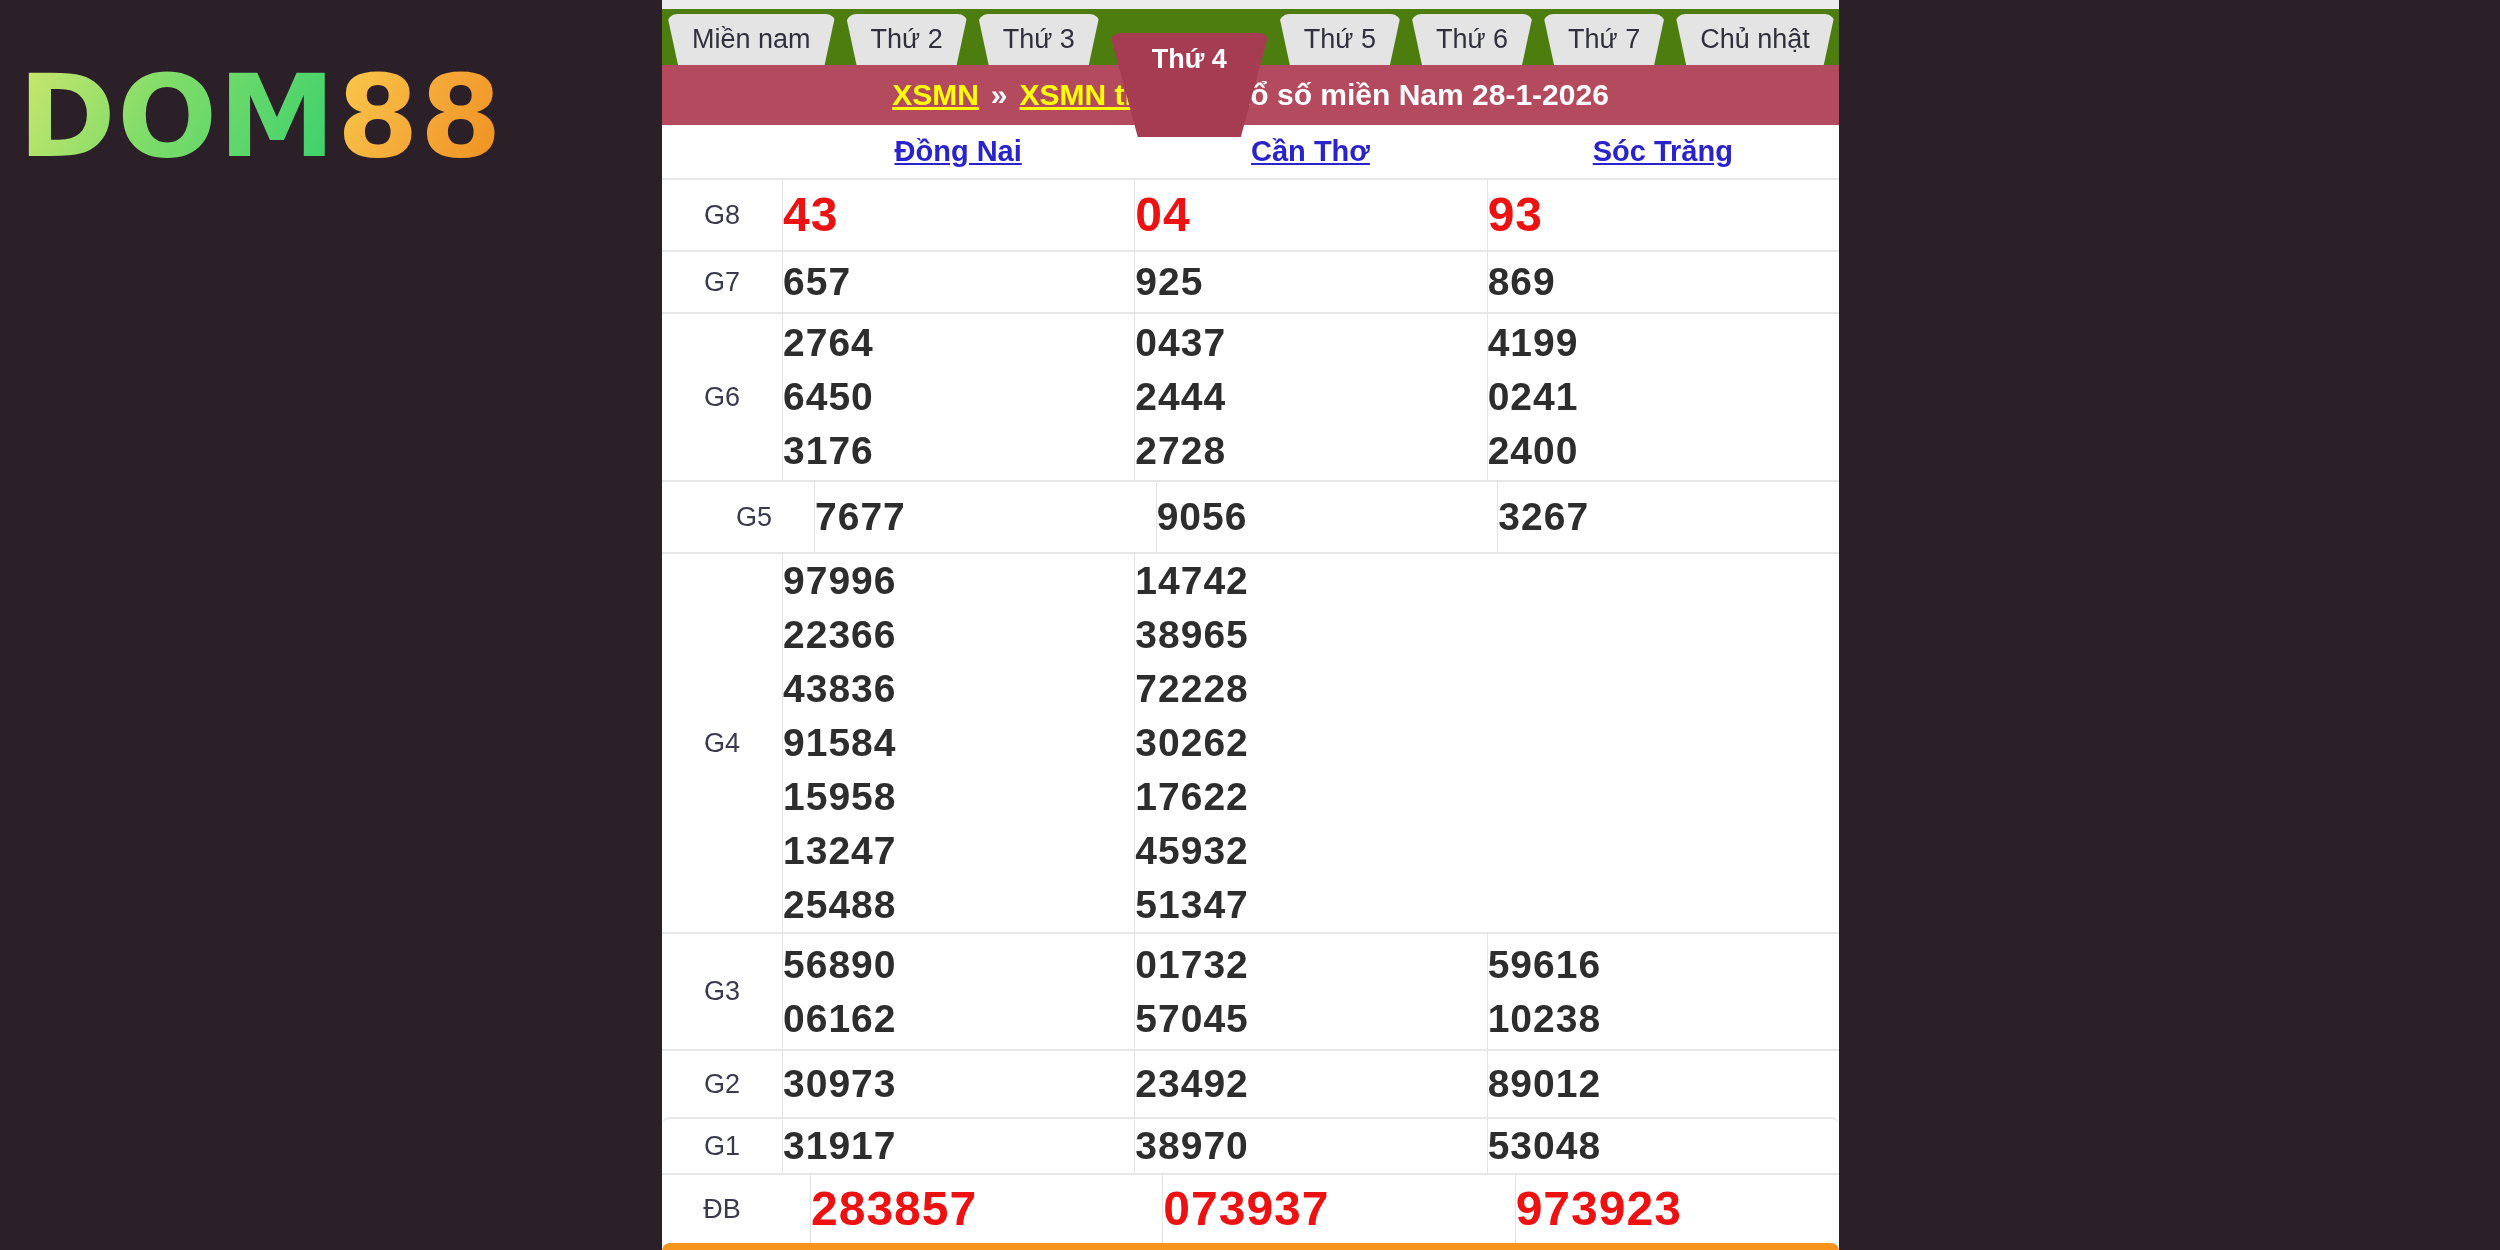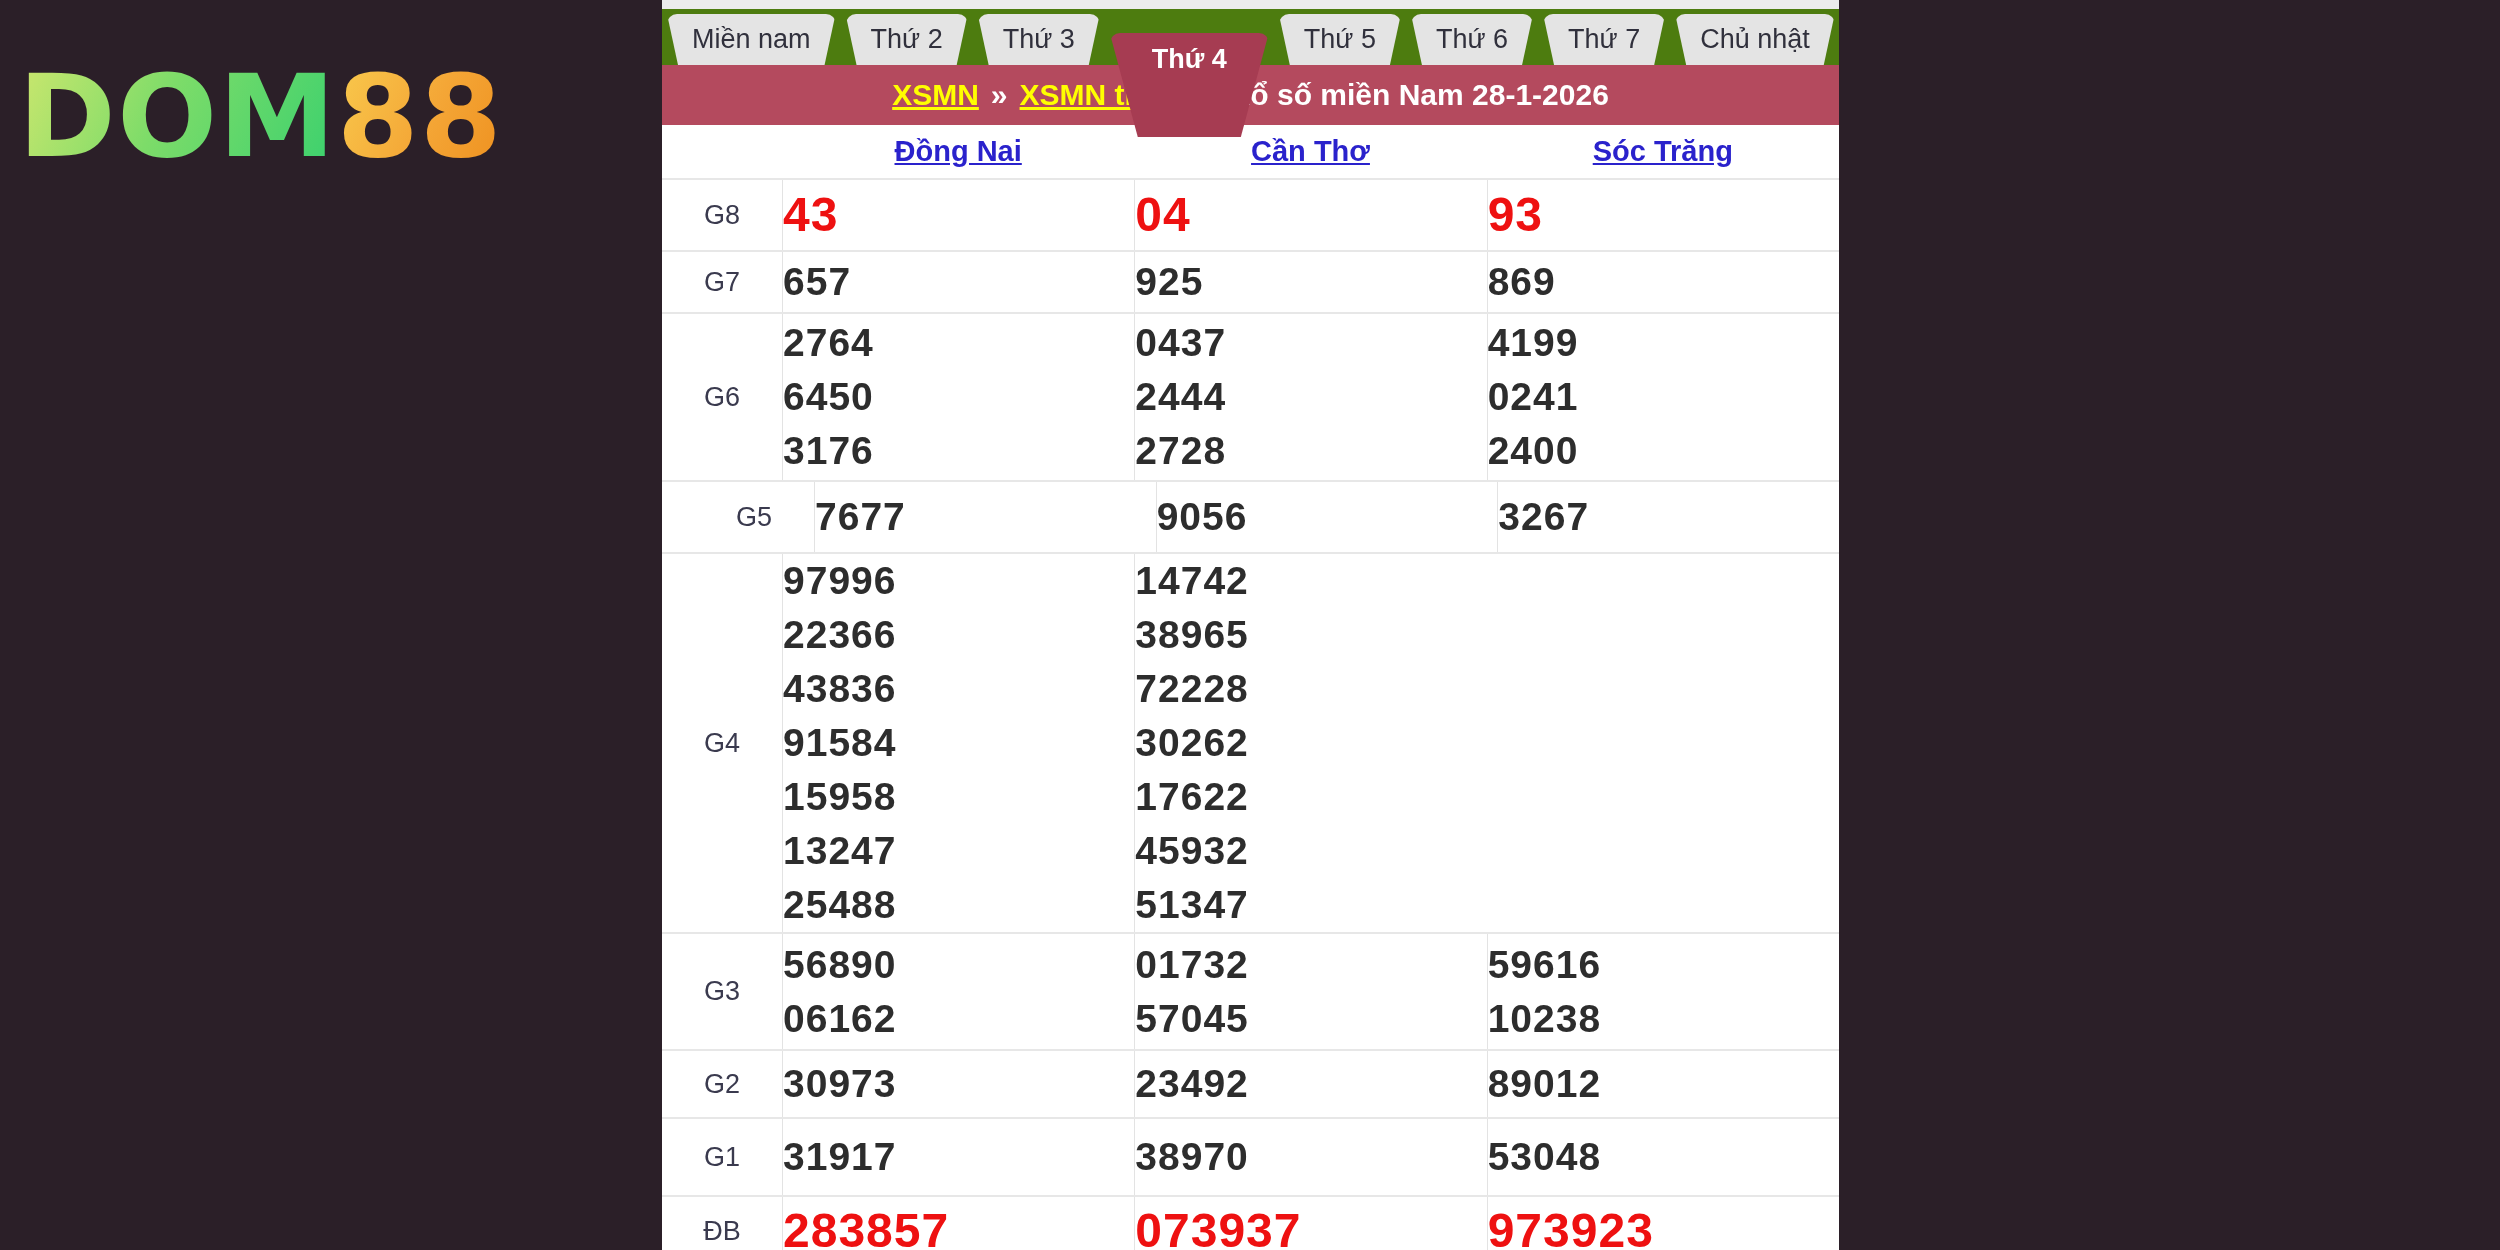--- a/index.html
+++ b/index.html
@@ -219,33 +219,33 @@
         <div class="cell">
           <div class="num">30973</div>
         </div>
         <div class="cell">
           <div class="num">23492</div>
         </div>
         <div class="cell">
           <div class="num">89012</div>
         </div>
       </div>
-      <div class="grid prow" style="height: 78px;">
+      <div class="grid prow" style="height: 56px; border-radius: 8px;">
         <div class="lbl">G1</div>
         <div class="cell">
           <div class="num">31917</div>
         </div>
         <div class="cell">
           <div class="num">38970</div>
         </div>
         <div class="cell">
           <div class="num">53048</div>
         </div>
       </div>
-      <div class="grid prow hl" style="height: 70px;">
+      <div class="grid prow hl" style="height: 70px; gap: 28px;">
         <div class="lbl">ĐB</div>
         <div class="cell">
           <div class="num">283857</div>
         </div>
         <div class="cell">
           <div class="num">073937</div>
         </div>
         <div class="cell">
           <div class="num">973923</div>
         </div>

